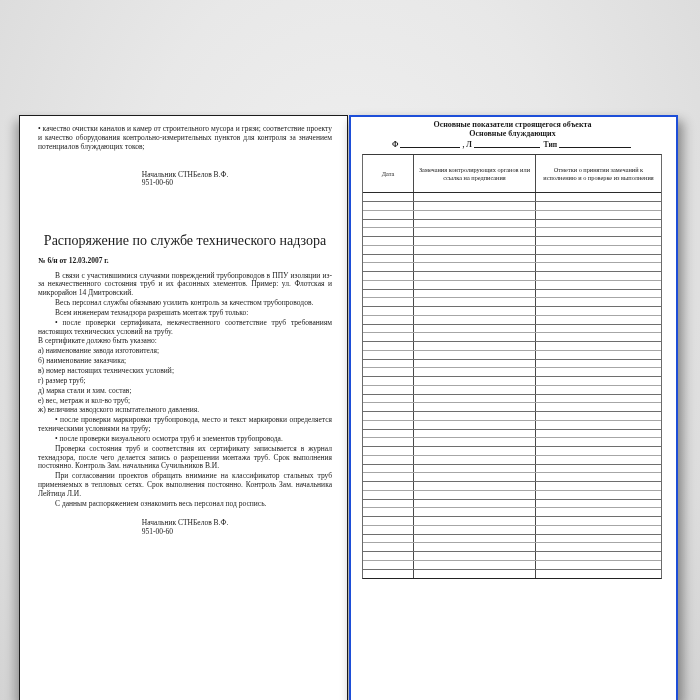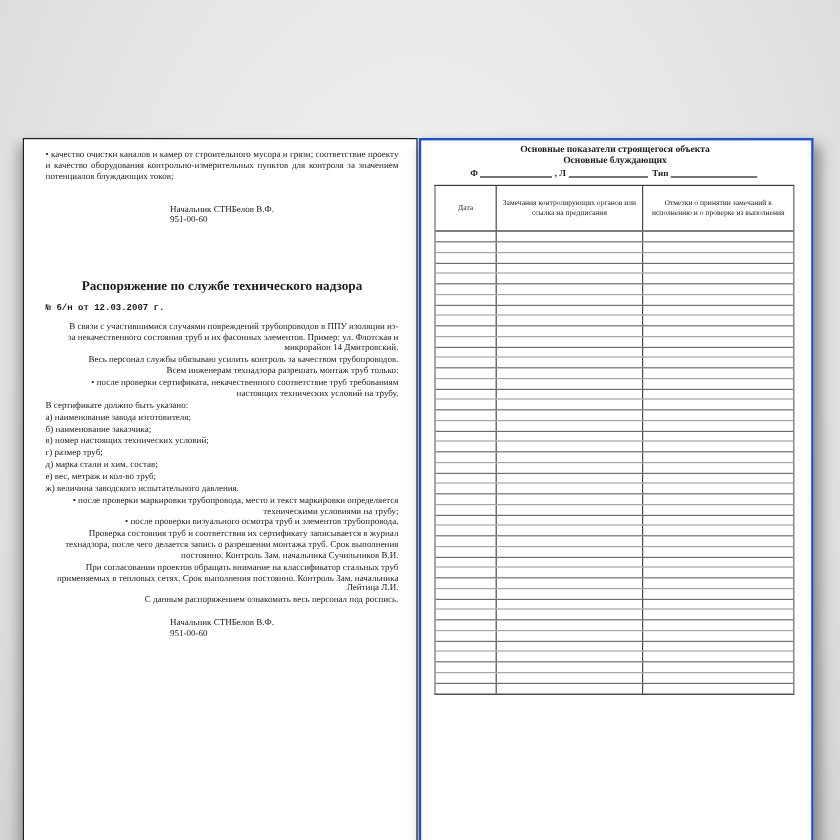--- a/index.html
+++ b/index.html
@@ -18,28 +18,28 @@
   }
   .page.right{
     border:2px solid #1d4ed8;margin-left:1px;
     box-shadow:6px 6px 11px rgba(0,0,0,.30), 0 6px 10px rgba(0,0,0,.18);
     padding:4px 13px 0 11px;
   }
   
   .page.left{font-size:7.5px;line-height:1.18;}
   p.para{margin:0 0 1px 0;}
   .justify{text-align:justify;}
-  .indent{text-indent:17px;text-align:right;}
+  .indent{text-indent:17px;}
   .sub{margin-left:18px;}
   .sig{display:flex;justify-content:center;align-items:flex-start;}
   .sig .left-col{display:flex;flex-direction:column;}
   .sig-top{margin-top:19px;}
   .sig-bottom{margin-top:10px;}
-  .order-title{font-weight:bold;font-size:11px;text-align:center;margin:45px 0 0 0;}
-  .order-no{font-weight:bold;margin:7px 0 6px 0;font-family:Liberation Mono, monospace;}
+  .order-title{font-weight:normal;font-size:14px;text-align:center;margin:45px 0 0 0;}
+  .order-no{font-weight:bold;margin:7px 0 6px 0;}
   
   .rtitle{font-weight:bold;font-size:8px;text-align:center;line-height:1.08;margin:0;}
   .fields{display:flex;justify-content:center;align-items:flex-end;font-weight:bold;font-size:7.5px;margin-top:2px;line-height:1;}
   .uline{display:inline-block;border-bottom:1px solid #1d1d1d;height:7px;margin:0 2px;}
   .u1{width:60px;} .u2{width:66px;} .u3{width:72px;}
   .fields .lbl{white-space:pre;}
   .itable{margin-top:6px;width:300px;border-top:1.2px solid #3a3a3a;border-bottom:1.6px solid #222;
           border-left:1px solid #6a6a6a;border-right:1px solid #6a6a6a;box-sizing:border-box;}
   .thead{display:flex;height:38px;border-bottom:1.5px solid #2a2a2a;box-sizing:border-box;}
   .tcell{box-sizing:border-box;}

